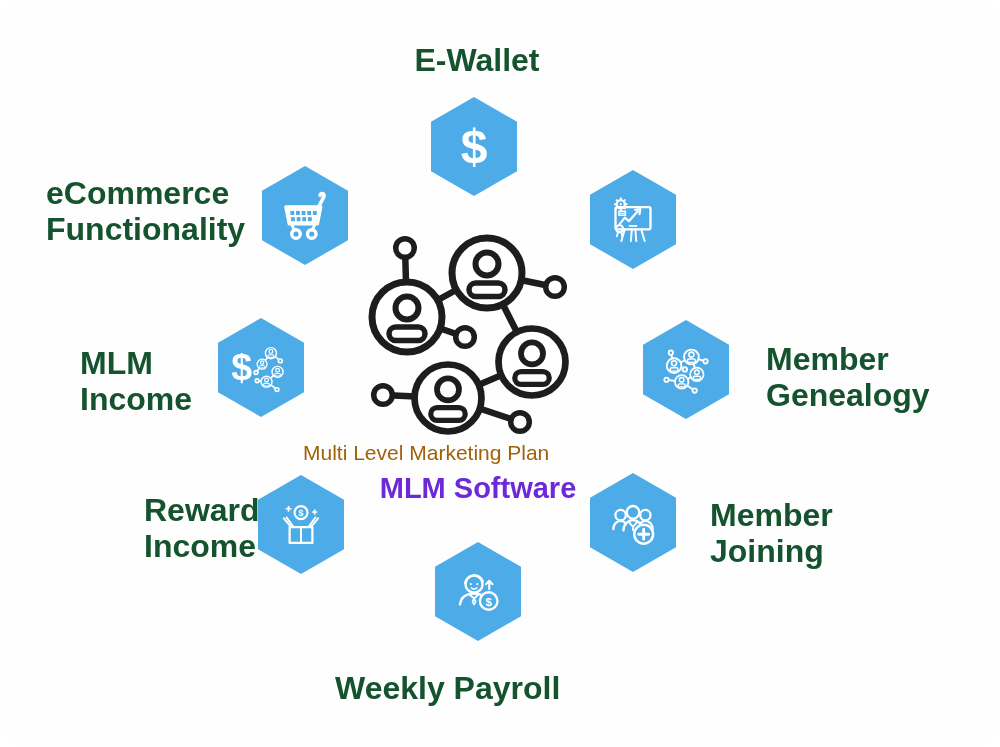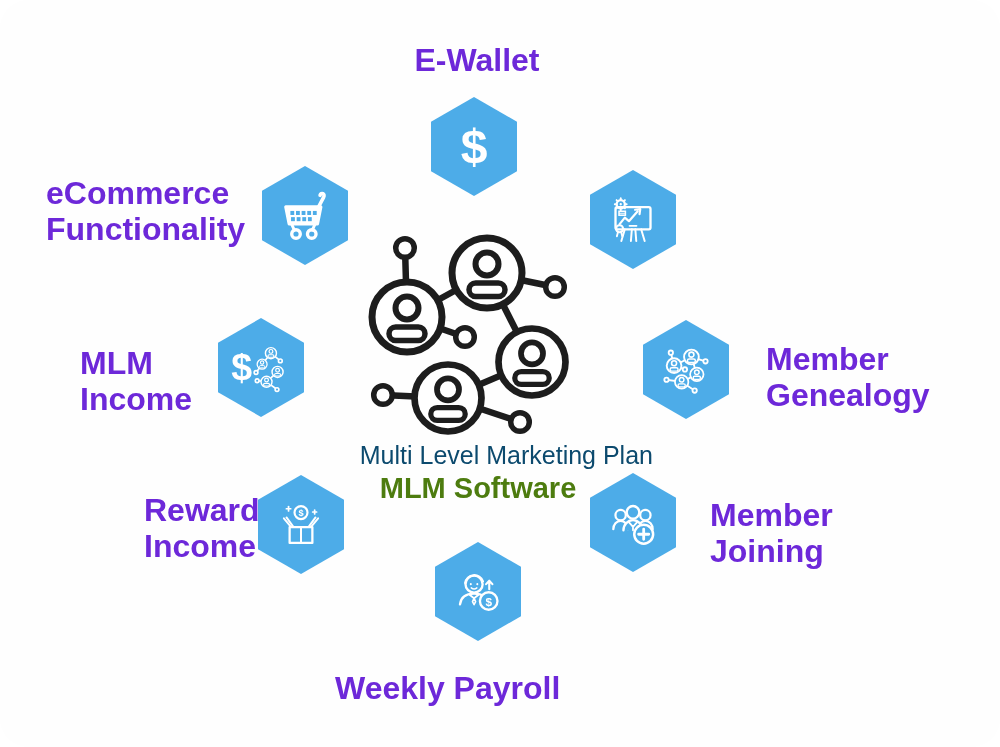--- a/index.html
+++ b/index.html
@@ -4,21 +4,21 @@
 <style>
   html,body { margin:0; padding:0; background:#ffffff; }
   .canvas {
     position:relative; width:1000px; height:747px;
     background:#fefefe; border-radius:28px; overflow:hidden;
     font-family:"Liberation Sans", sans-serif;
   }
   
   .label {
     position:absolute; font-weight:bold; font-size:32px; line-height:36px;
-    color:#6d28d9; white-space:pre-line; letter-spacing:0;
+    color:#14532d; white-space:pre-line; letter-spacing:0;
   }
   .l-ewallet   { left:327px; top:42px;  width:300px; text-align:center; }
   .l-ecom      { left:46px;  top:175px; }
   .l-account   { left:710px; top:184px; }
   .l-mlmincome { left:80px;  top:345px; }
   .l-genealogy { left:766px; top:341px; }
   .l-reward    { left:117px; top:492px;margin-left:27px; }
   .l-joining   { left:710px; top:497px; }
   .l-payroll   { left:335px; top:670px; width:300px; text-align:left; font-size:32px; }
   
@@ -32,26 +32,26 @@
   .h-account   { left:590px; top:170px; }
   .h-mlmincome { left:218px; top:318px; }
   .h-genealogy { left:643px; top:320px; }
   .h-reward    { left:258px; top:475px; }
   .h-joining   { left:590px; top:473px; }
   .h-payroll   { left:435px; top:542px; }
   .hex-dollar { color:#ffffff; font-size:48px; font-weight:bold; line-height:1; }
   
   .center-art { position:absolute; left:355px; top:228px; }
   .caption {
-    position:absolute; left:303px; top:441px; width:350px; text-align:right;
-    font-size:25px; font-weight:normal; color:#0c4a6e;
+    position:absolute; left:303px; top:441px; width:350px; text-align:left;
+    font-size:21px; font-weight:normal; color:#a16207;
   }
   .title {
     position:absolute; left:303px; top:472px; width:350px; text-align:center;
-    font-size:29px; font-weight:bold; color:#4d7c0f;
+    font-size:29px; font-weight:bold; color:#6d28d9;
   }
   .defs-holder { position:absolute; width:0; height:0; overflow:hidden; }
 </style>
 </head>
 <body>
 
 <div class="canvas">
 
   <svg class="defs-holder" aria-hidden="true">
     <defs>

